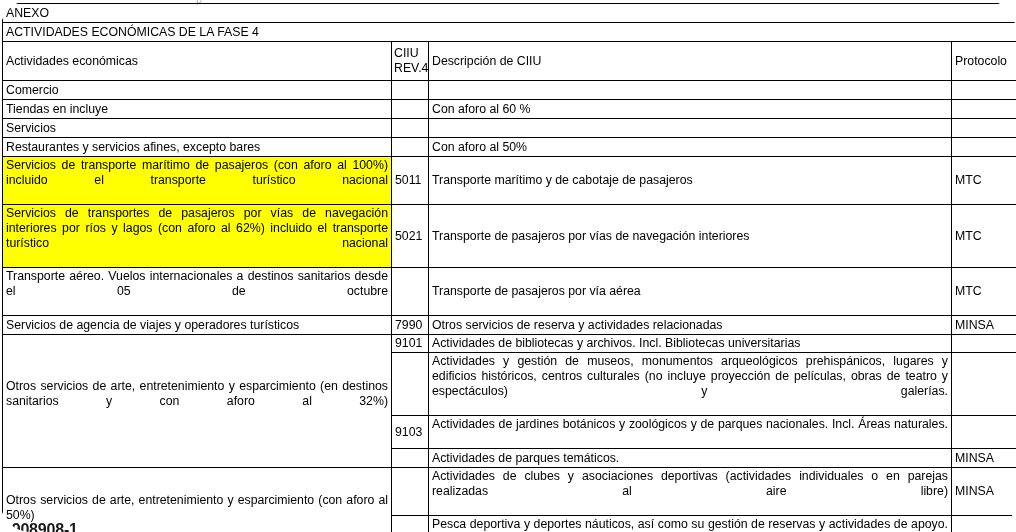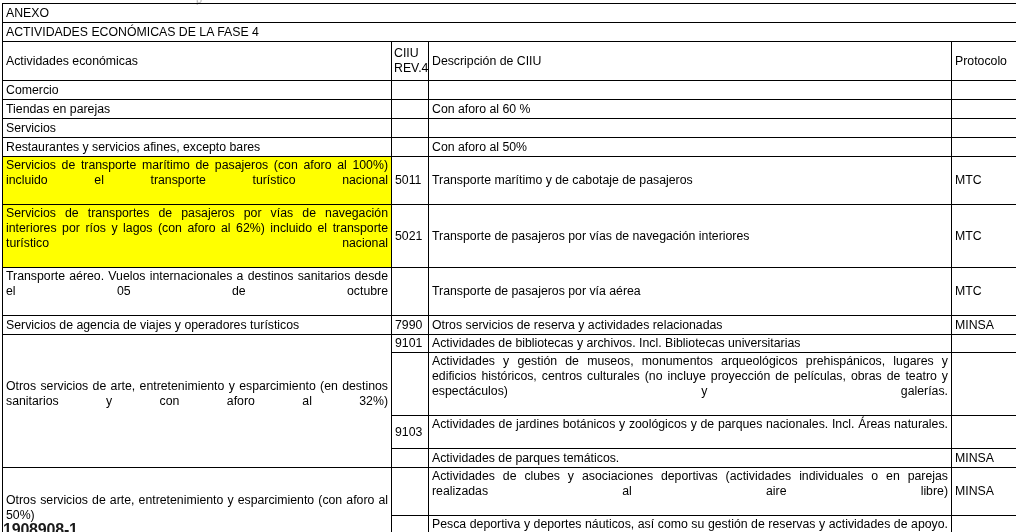--- a/index.html
+++ b/index.html
@@ -14,20 +14,21 @@
     font-family: "Liberation Sans", sans-serif;
     color: #000000;
   }
 
   #doc-viewport {
     position: relative;
     width: 1016px;
     height: 532px;
     overflow: hidden;
     background: #ffffff;
+    border-radius: 31px;
   }
 
   
   .clipped-top {
     position: absolute;
     top: -7px;
     left: 196px;
     font-size: 11px;
     color: #b9b9b9;
     white-space: nowrap;
@@ -158,21 +159,21 @@
       </tr>
 
       <tr class="row-h18">
         <td class="cell-left">Comercio</td>
         <td class="ciiu-cell"></td>
         <td class="cell-left"></td>
         <td class="prot-cell"></td>
       </tr>
 
       <tr class="row-h18">
-        <td class="cell-left">Tiendas en parejas</td>
+        <td class="cell-left">Tiendas en incluye</td>
         <td class="ciiu-cell"></td>
         <td class="cell-left">Con aforo al 60 %</td>
         <td class="prot-cell"></td>
       </tr>
 
       <tr class="row-h18">
         <td class="cell-left">Servicios</td>
         <td class="ciiu-cell"></td>
         <td class="cell-left"></td>
         <td class="prot-cell"></td>

